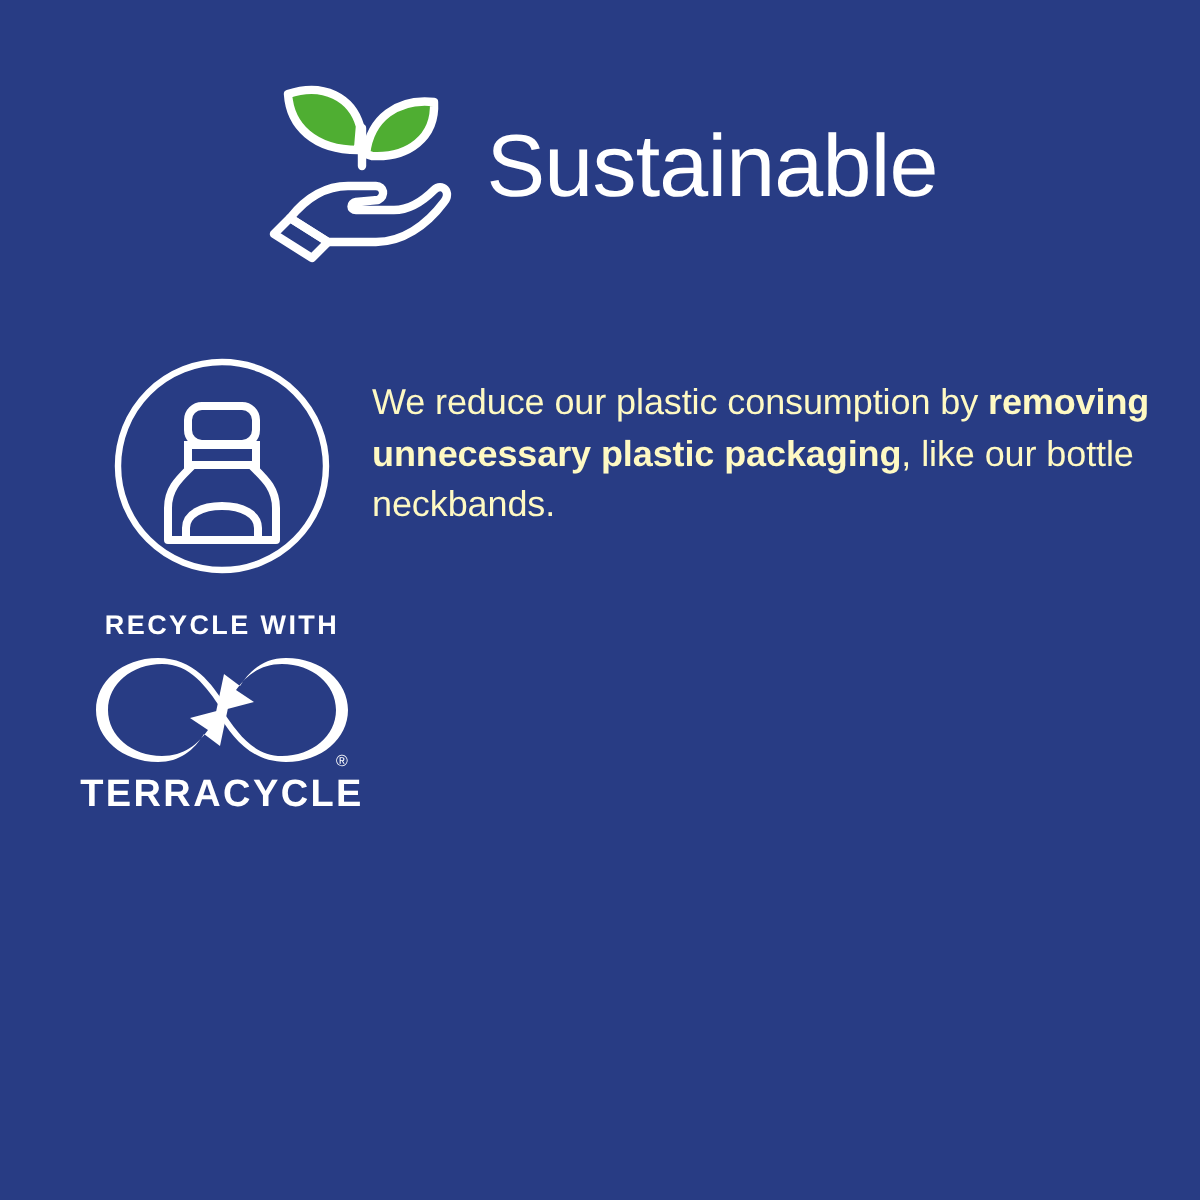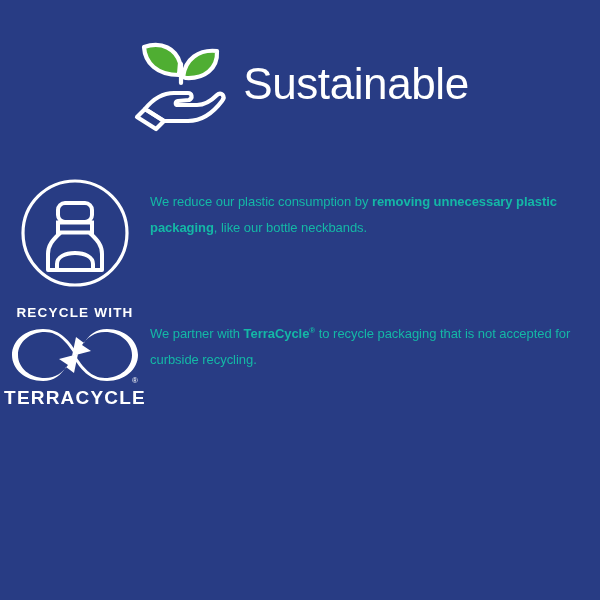--- a/index.html
+++ b/index.html
@@ -59,25 +59,26 @@
     width: 600px;
     display: flex;
     align-items: flex-start;
   }
   .row-icon {
     width: 150px;
     flex: 0 0 150px;
     display: flex;
     justify-content: center;
     align-items: flex-start;
+    padding-left: 36px;
   }
   .row-text {
     flex: 1 1 auto;
-    color: #14b8a6;
-    font-size: 13px;
+    color: #fef9c3;
+    font-size: 18px;
     line-height: 25.5px;
     font-weight: 400;
     padding-right: 24px;
     letter-spacing: -0.05px;
   }
   .row-text b {
     font-weight: 700;
   }
   .row-text sup {
     font-size: 0.62em;
@@ -205,19 +206,18 @@
                    C 80 11, 87 5, 98 5
                    C 116 5, 129 17, 129 31
                    C 129 45, 116 57, 98 57
                    C 80 57, 71 44, 64 33 Z" fill="#ffffff"></path>
 
           <text x="123" y="59" font-family="Liberation Sans, sans-serif" font-size="8" fill="#ffffff">®</text>
         </svg>
         <div class="tc-bottom">TERRACYCLE</div>
       </div>
     </div>
-    <div class="row-text">We partner with <b>TerraCycle<sup>®</sup></b> to recycle packaging that is not accepted for curbside recycling.</div>
   </div>
 
   <div class="row" id="row-gmo">
   </div>
 
 </div>
 
 </body></html>

